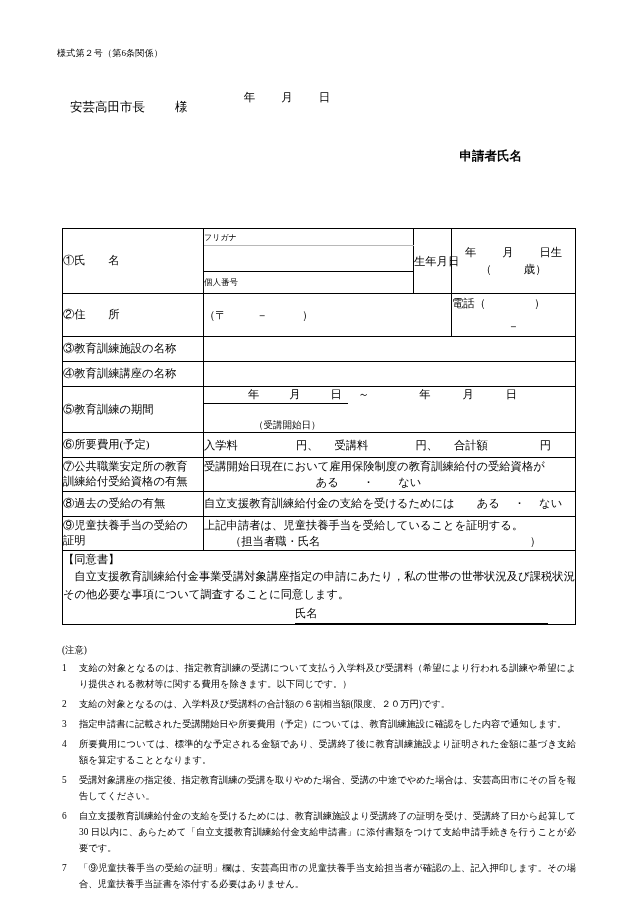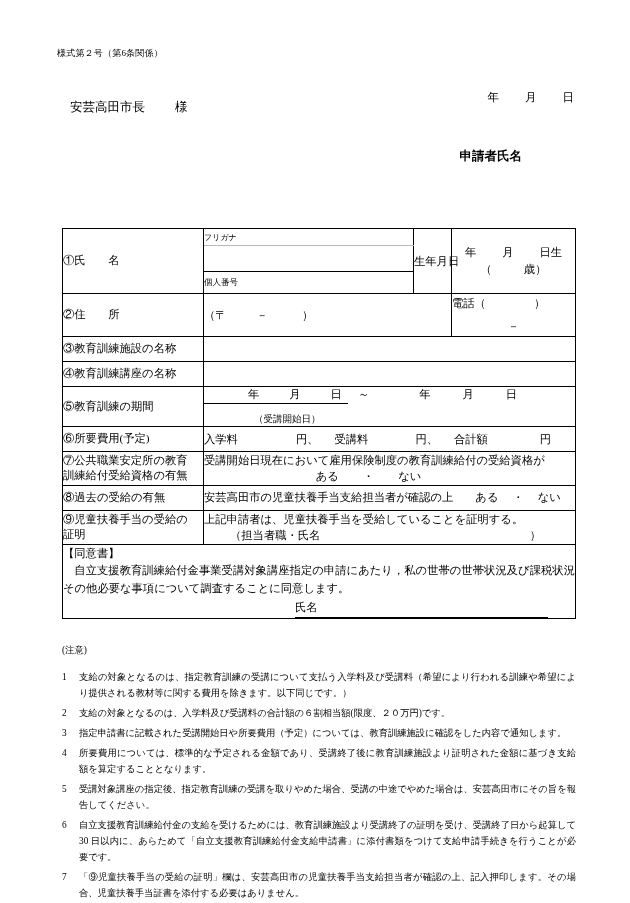--- a/index.html
+++ b/index.html
@@ -37,21 +37,21 @@
     width: 630px;
     text-align: center;
     font-size: 14.5px;
     letter-spacing: 0.3px;
     white-space: nowrap;
   }
   .date-line {
     position: absolute;
     left: 0; top: 90px;
     width: 578px;
-    text-align: right;
+    text-align: center;
     font-size: 11.5px;
     white-space: nowrap;
   }
   .date-line span { display: inline-block; }
   .date-line .y { margin-right: 26px; }
   .date-line .m { margin-right: 26px; }
   .date-line .d { margin-right: 4px; }
 
   .addressee {
     position: absolute;
@@ -152,21 +152,21 @@
     padding: 0 6px 1px 44px;
   }
   .period-underline .y { margin-right: 30px; }
   .period-underline .m { margin-right: 30px; }
   .period-tilde { margin: 0 10px; }
   .period-tail .y2 { margin-left: 40px; margin-right: 32px; }
   .period-tail .m2 { margin-right: 32px; }
   .period-note {
     font-size: 9.5px;
     padding-left: 50px;
-    margin-top: 9px;
+    margin-top: 15px;
     white-space: nowrap;
   }
 
   .cost-cell { padding: 4px 6px; white-space: nowrap; }
   .cost-cell .k1 { margin-right: 58px; }
   .cost-cell .u1 { margin-right: 16px; }
   .cost-cell .k2 { margin-right: 47px; }
   .cost-cell .u2 { margin-right: 16px; }
   .cost-cell .k3 { margin-right: 52px; }
 
@@ -198,21 +198,21 @@
   }
 
   
   .notes {
     position: absolute;
     left: 62px;
     top: 644px;
     width: 514px;
     font-size: 9.3px;
   }
-  .notes-title { margin-bottom: 13px; }
+  .notes-title { margin-bottom: 4px; }
   .note-item {
     display: flex;
     margin-bottom: 4px;
     line-height: 1.72;
   }
   .note-num {
     width: 17px;
     flex: 0 0 17px;
     text-align: left;
   }
@@ -320,21 +320,21 @@
           <div>受講開始日現在において雇用保険制度の教育訓練給付の受給資格が</div>
           <div class="choice-row">
             <span class="opt1">ある</span><span class="dot">・</span><span>ない</span>
           </div>
         </td>
       </tr>
 
       <tr>
         <td class="lbl row-h-small">⑧過去の受給の有無</td>
         <td class="row8-cell" colspan="3">
-          <span>安芸高田市の児童扶養手当支給担当者が確認の上</span><span class="o1">ある</span><span>・</span><span class="o2">ない</span>
+          <span>自立支援教育訓練給付金の支給を受けるためには</span><span class="o1">ある</span><span>・</span><span class="o2">ない</span>
         </td>
       </tr>
 
       <tr>
         <td class="lbl">
           <div>⑨児童扶養手当の受給の</div>
           <div>証明</div>
         </td>
         <td class="row9-cell" colspan="3">
           <div>上記申請者は、児童扶養手当を受給していることを証明する。</div>

